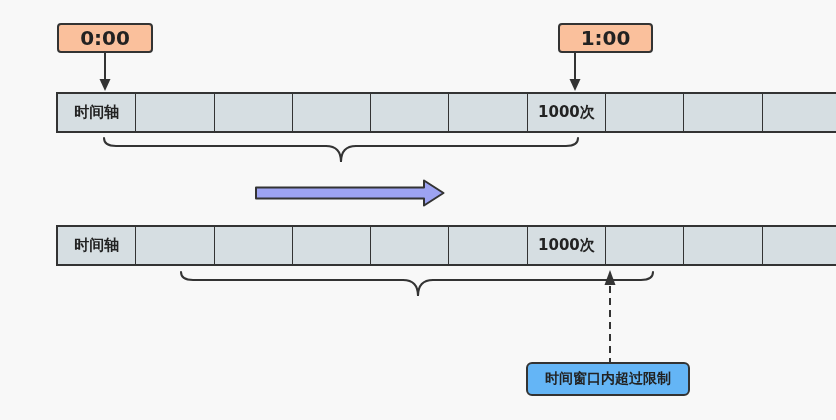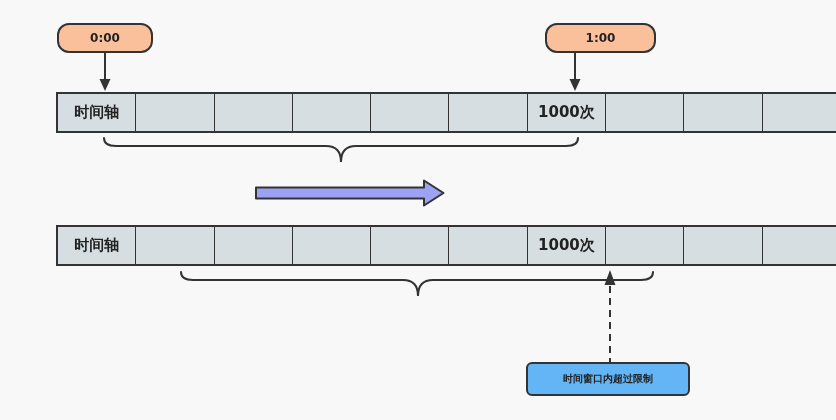--- a/index.html
+++ b/index.html
@@ -15,44 +15,44 @@
   .overlay { position:absolute; left:0; top:0; width:836px; height:420px; pointer-events:none; }
   .ln { stroke:var(--stroke,#333); stroke-width:2; fill:none; }
   .hd { fill:var(--stroke,#333); stroke:none; }
   .brace { stroke:var(--stroke,#333); stroke-width:2; fill:none; stroke-linecap:round; }
   .slide { fill:var(--arrow-purple,#9da3f2); stroke:var(--stroke,#333); stroke-width:2; stroke-linejoin:round; }
   .dash { stroke:var(--stroke,#333); stroke-width:2; fill:none; stroke-dasharray:7 5; }
 
   .time-box {
     position:absolute; top:23px; height:30px;
     background:var(--box-orange,#fac09c);
-    border:2px solid var(--stroke,#333); border-radius:12px;
+    border:2px solid var(--stroke,#333); border-radius:4px;
     display:flex; align-items:center; justify-content:center;
-    font-size:12px; font-weight:bold; color:var(--text,#222);
+    font-size:20px; font-weight:bold; color:var(--text,#222);
   }
   .timeline {
     position:absolute; left:24px; width:786px; height:41px;
     background:var(--cell-fill,#d6dee2);
     border:2px solid var(--stroke,#333);
     display:flex;
     margin-left:32px;
   }
   .cell {
     flex:1; border-right:1px solid var(--stroke,#333);
     display:flex; align-items:center; justify-content:center;
     font-size:15px; font-weight:bold; color:var(--text,#222);
     white-space:nowrap; overflow:hidden;
   }
   .cell:last-child { border-right:none; }
   .limit-box {
     position:absolute; left:526px; top:362px; width:164px; height:34px;
     background:var(--box-blue,#64b5f6);
     border:2px solid var(--stroke,#333); border-radius:6px;
     display:flex; align-items:center; justify-content:center;
-    font-size:10px; font-weight:bold; color:var(--text,#222);
+    font-size:14px; font-weight:bold; color:var(--text,#222);
     white-space:nowrap;
   }
 </style>
 </head>
 <body>
 
 <div class="canvas">
 
   <svg class="overlay" viewBox="0 0 836 420">
 
@@ -72,21 +72,21 @@
 
     <path class="brace" d="M181,272 Q181,280 193,280 L403,280 Q418,280 418,296 Q418,280 433,280 L641,280 Q653,280 653,272"></path>
 
     <g>
       <line class="dash" x1="610" y1="286" x2="610" y2="362"></line>
       <polygon class="hd" points="604.5,285 615.5,285 610,270"></polygon>
     </g>
   </svg>
 
   <div class="time-box" style="left:57px;width:96px;">0:00</div>
-  <div class="time-box" style="left:545px;width:111px;">1:00</div>
+  <div class="time-box" style="left:558px;width:95px;">1:00</div>
 
   <div class="timeline" style="top:92px;">
     <div class="cell">时间轴</div>
     <div class="cell"></div>
     <div class="cell"></div>
     <div class="cell"></div>
     <div class="cell"></div>
     <div class="cell"></div>
     <div class="cell">1000次</div>
     <div class="cell"></div>

